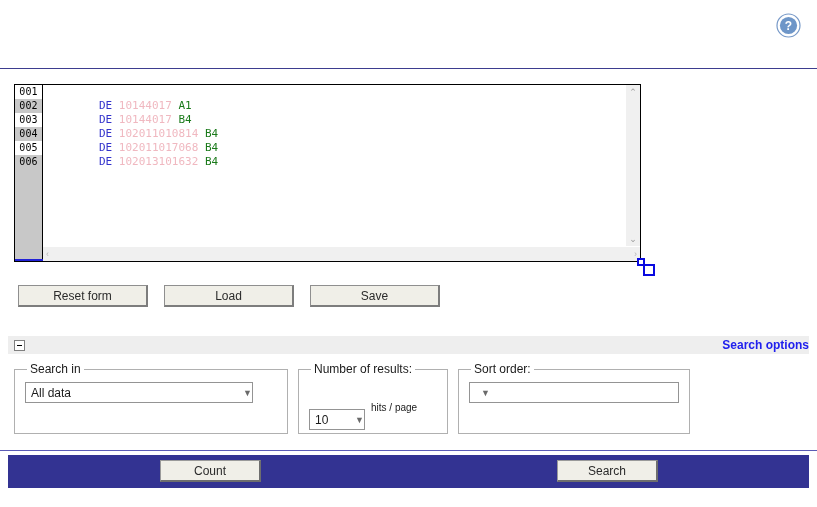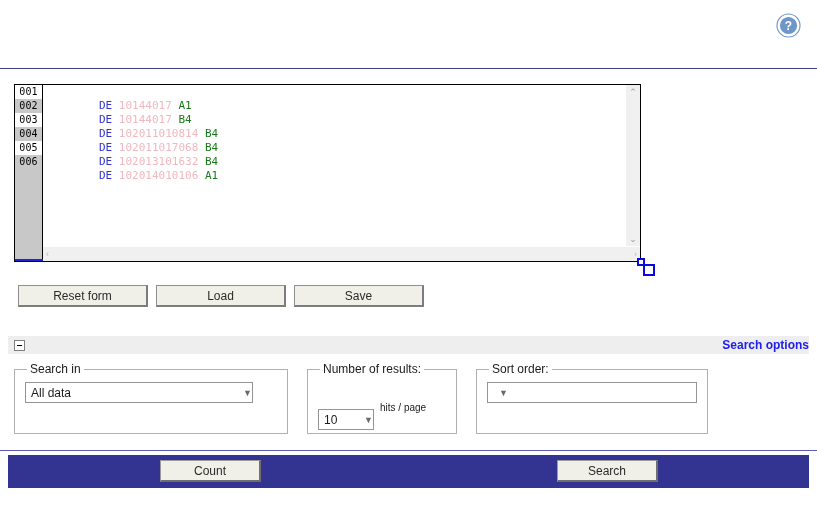--- a/index.html
+++ b/index.html
@@ -98,21 +98,21 @@
     width: 18px; height: 18px;
     cursor: nwse-resize;
   }
   .resize-handle .sq {
     position: absolute; border: 2px solid #0a0ae0; background: #ffffff;
   }
   .resize-handle .sq.small { left: 0; top: 0; width: 8px; height: 8px; }
   .resize-handle .sq.big   { left: 6px; top: 6px; width: 12px; height: 12px; }
 
   
-  .btn-row { position: absolute; left: 18px; top: 285px; display: flex; gap: 8px; }
+  .btn-row { position: absolute; left: 18px; top: 285px; display: flex; gap: 16px; }
   .btn {
     width: 130px; height: 22px;
     background: #f0efe8;
     border: 1px solid #8f8f8f;
     border-bottom: 2px solid #7d7d7d;
     border-right: 2px solid #7d7d7d;
     font-family: "Liberation Sans", sans-serif;
     font-size: 12px; color: #2b2b2b;
     cursor: pointer;
     display: flex; align-items: center; justify-content: center;
@@ -131,21 +131,21 @@
     width: 11px; height: 11px;
     border: 1px solid #808080; background: #ffffff;
     position: relative; cursor: pointer; flex: 0 0 11px;
   }
   .toggle-box::after {
     content: ""; position: absolute; left: 2px; top: 4px;
     width: 5px; height: 1px; background: #000;
   }
   .opt-bar-label { font-size: 12px; font-weight: bold; color: #2020ee; cursor: pointer; }
 
-  .fieldsets { position: absolute; left: 14px; top: 362px; display: flex; gap: 19px; }
+  .fieldsets { position: absolute; left: 14px; top: 362px; display: flex; gap: 10px; }
   fieldset.fs {
     border: 1px solid #b0b0b0;
     margin: 0; padding: 6px 10px 10px 10px;
     height: 72px;
     background: transparent;
   }
   fieldset.fs legend {
     font-size: 12px; color: #1a1a1a; padding: 0 3px; margin-left: 2px;
   }
   .fs-1 { width: 274px; }
@@ -228,23 +228,20 @@
       </div>
       <div class="code-line">
         <span class="tok-cc">DE</span><span> </span><span class="tok-num">102011010814</span><span> </span><span class="tok-kind">B4</span>
       </div>
       <div class="code-line">
         <span class="tok-cc">DE</span><span> </span><span class="tok-num">102011017068</span><span> </span><span class="tok-kind">B4</span>
       </div>
       <div class="code-line">
         <span class="tok-cc">DE</span><span> </span><span class="tok-num">102013101632</span><span> </span><span class="tok-kind">B4</span>
       </div>
-      <div class="code-line">
-        <span class="tok-cc">DE</span><span> </span><span class="tok-num">102014010106</span><span> </span><span class="tok-kind">A1</span>
-      </div>
 
       <div class="vscroll">
         <span class="arrow">⌃</span>
         <span class="arrow">⌄</span>
       </div>
 
       <div class="hscroll">
         <span class="arrow">‹</span>
         <span class="arrow">›</span>
       </div>

